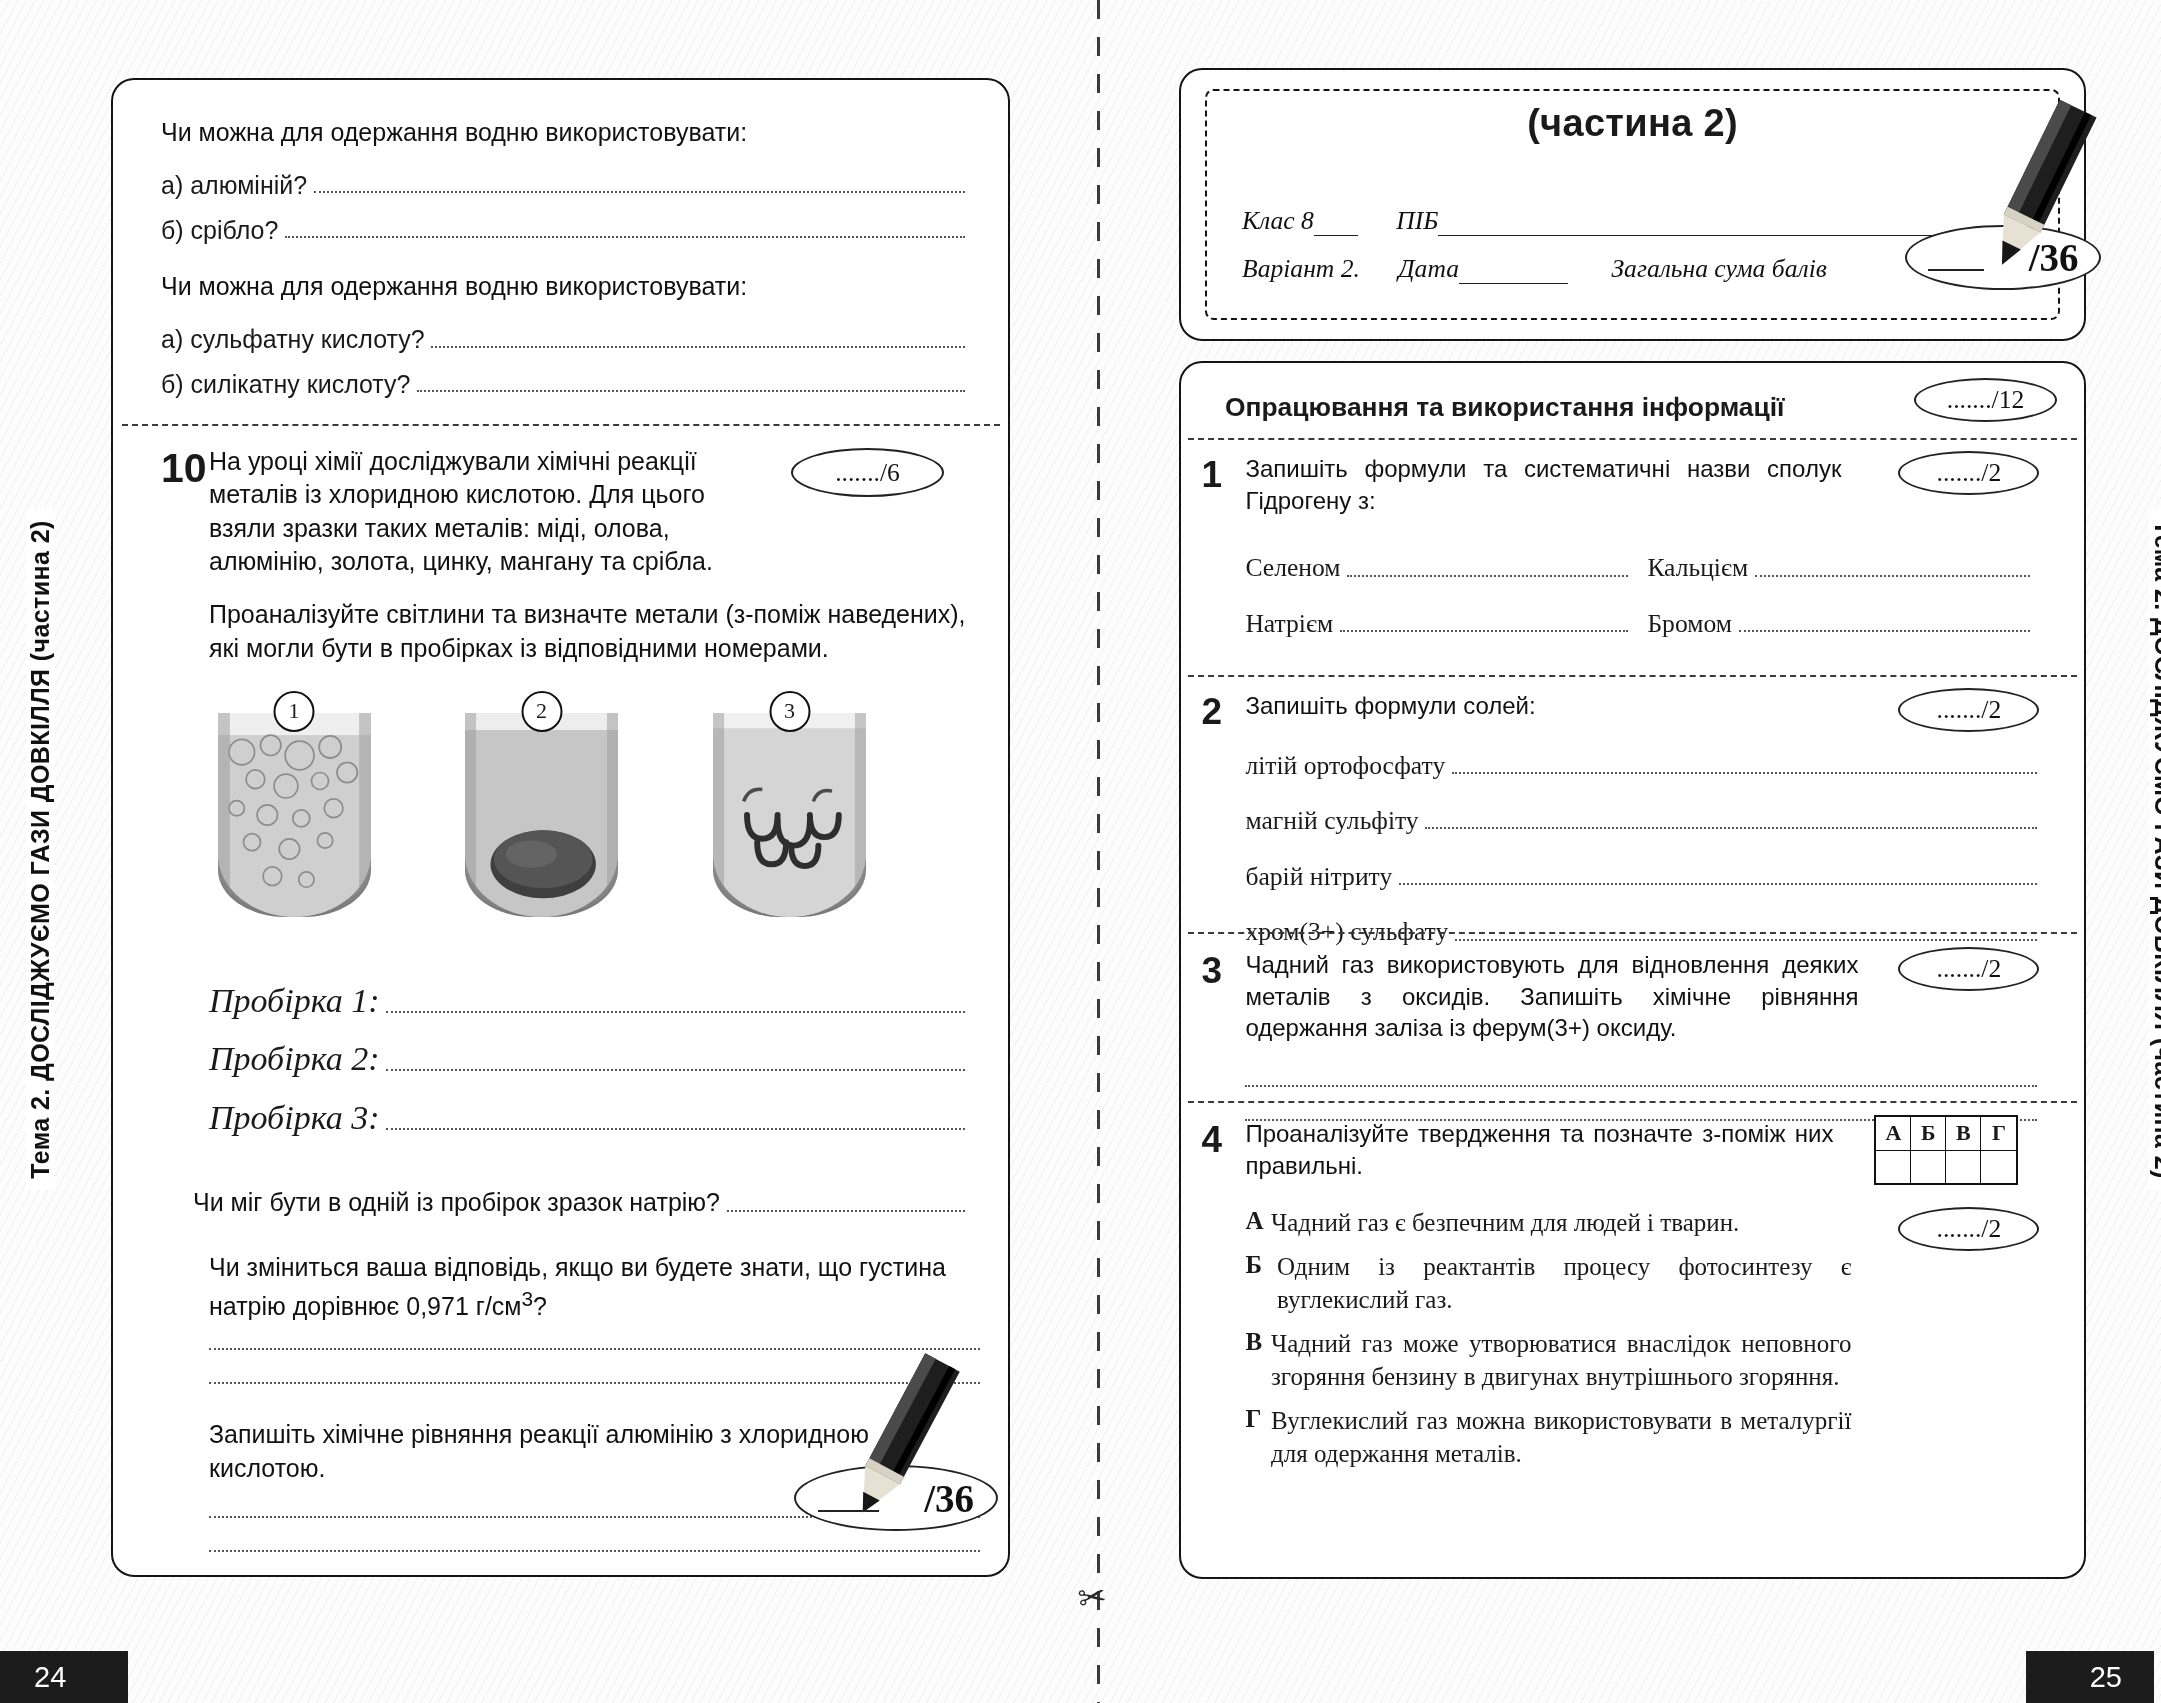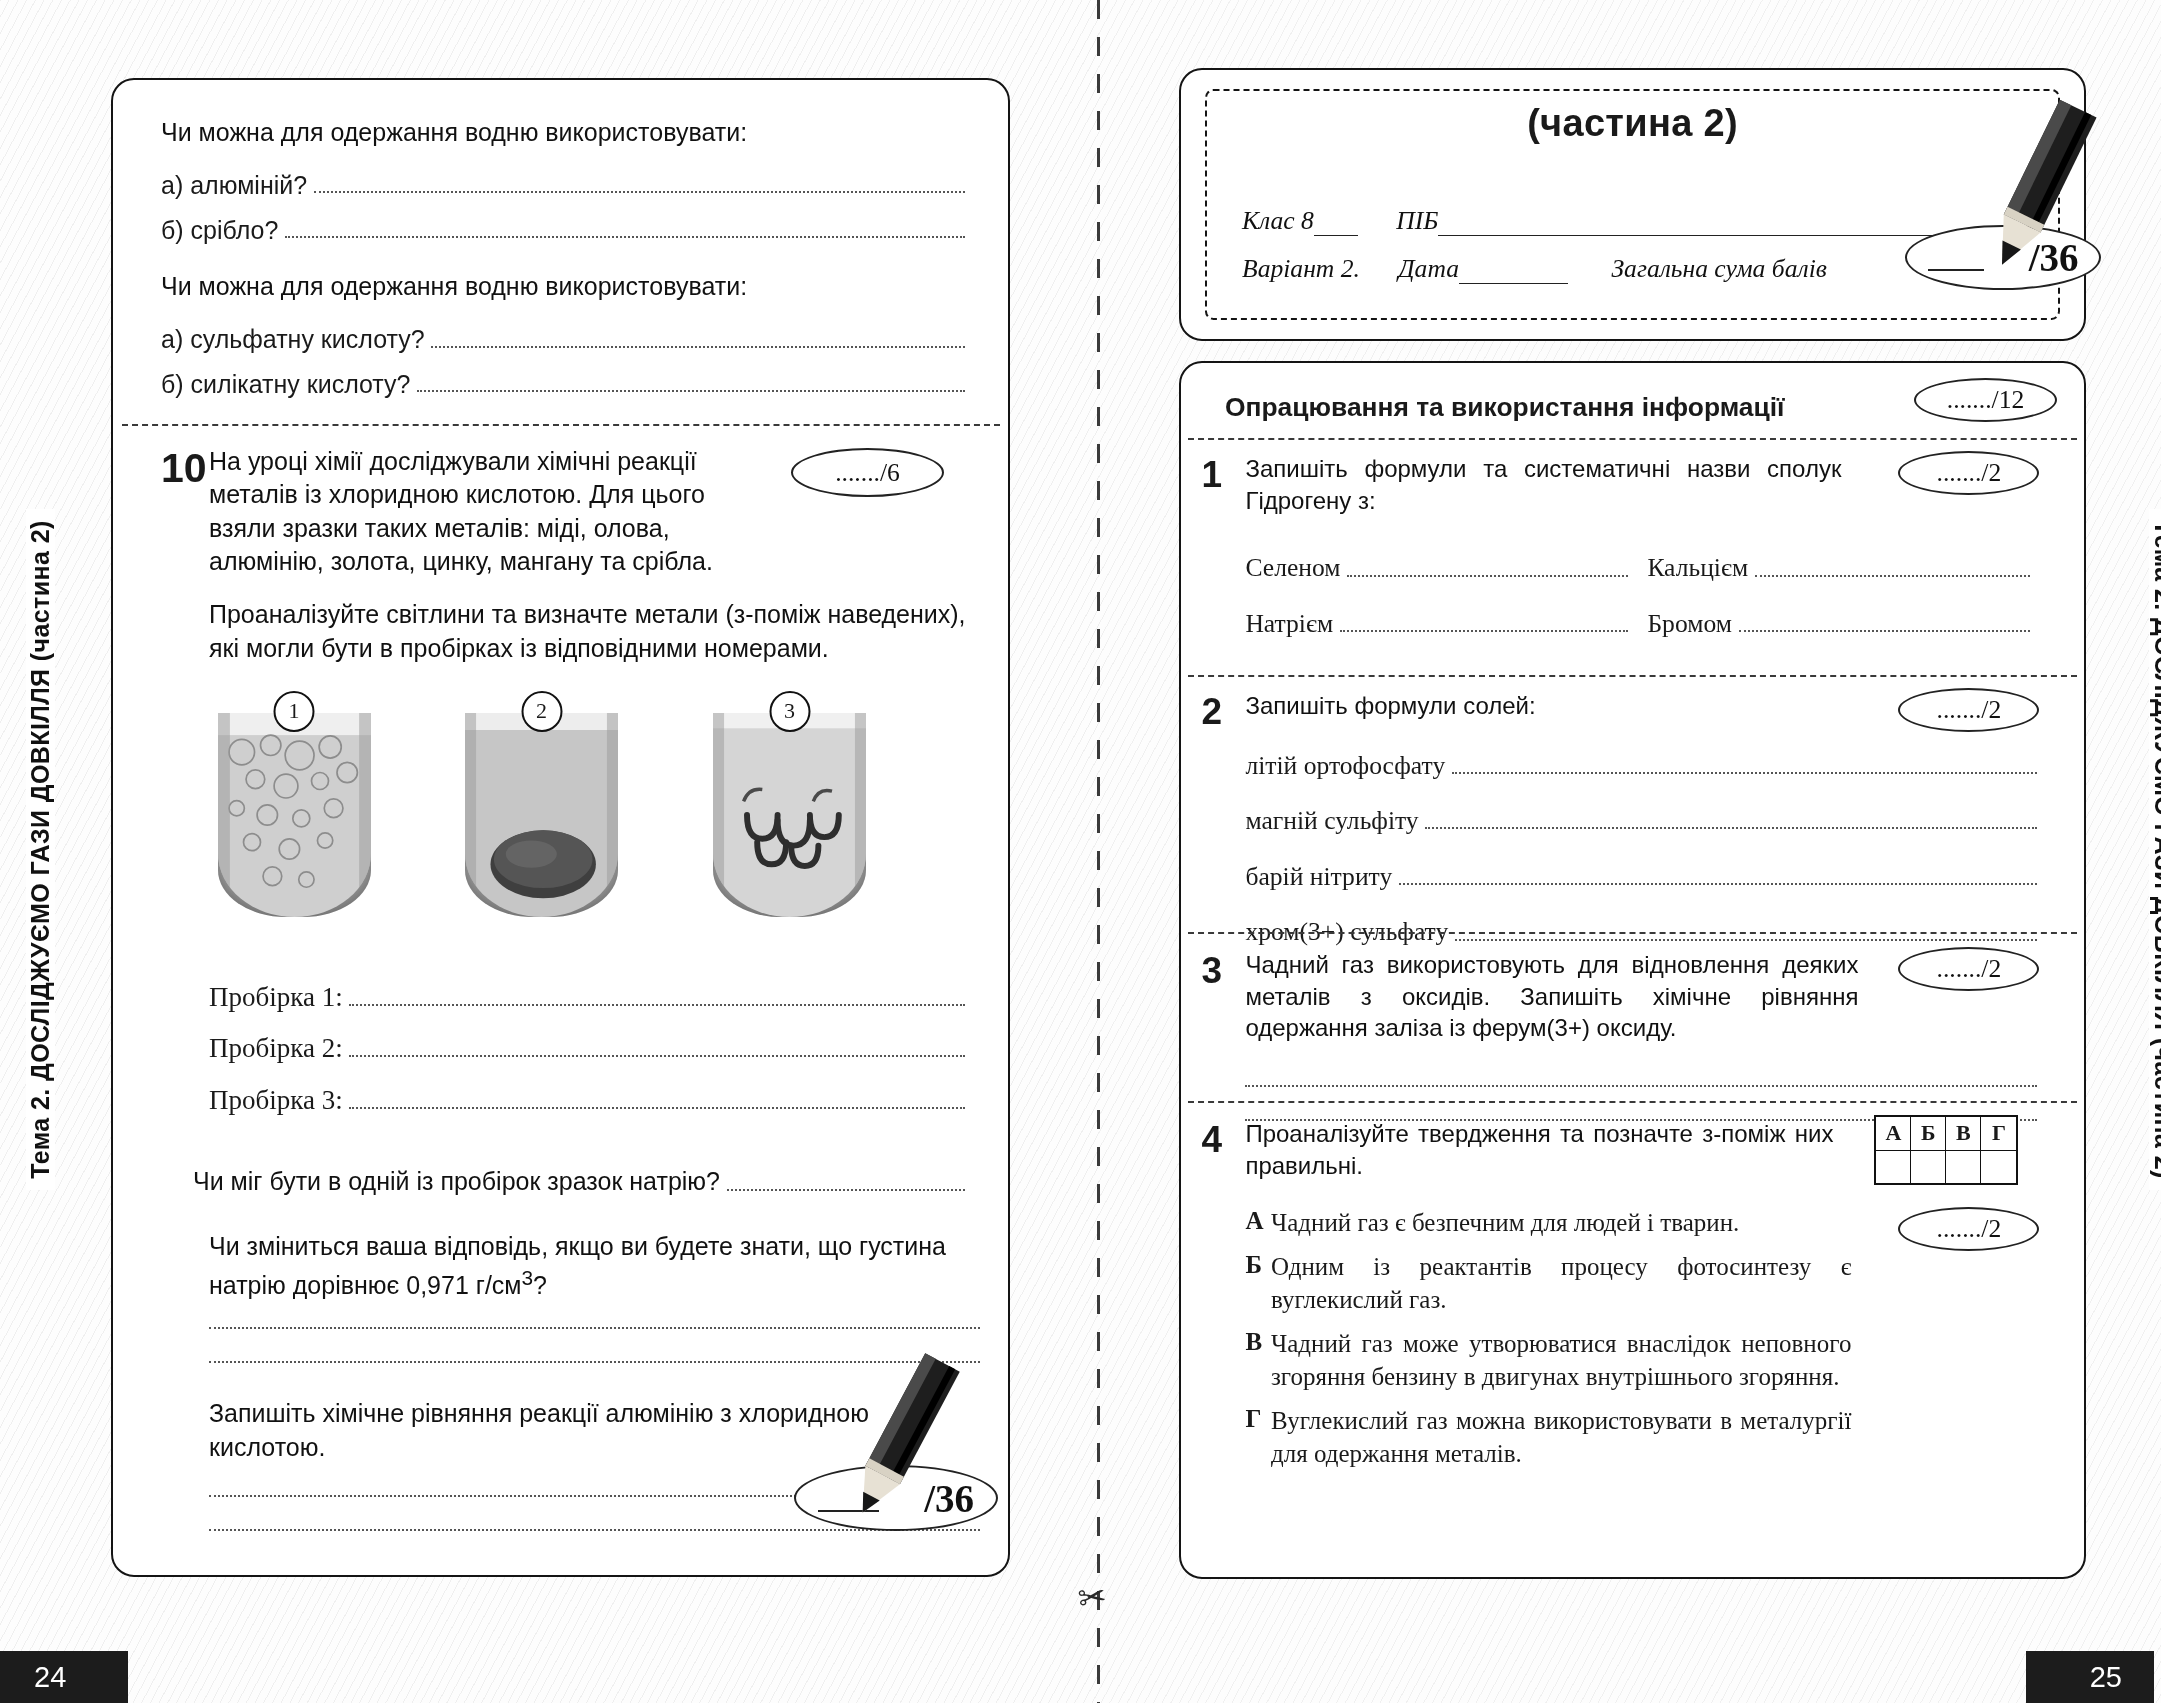--- a/index.html
+++ b/index.html
@@ -233,21 +233,22 @@
     border-radius: 50%;
     background: #fff;
     display: flex; align-items: center; justify-content: center;
     font-size: 22px;
     font-family: "Liberation Serif", serif;
     z-index: 4;
   }
 
   .serif-label {
     font-family: "Liberation Serif", serif;
-    font-size: 27px;
+    font-size: 34px;
+    font-style: italic;
   }
 
   .rb-head {
     font-size: 26.4px;
     font-weight: bold;
     font-family: "Liberation Sans", sans-serif;
   }
 
   .rnum {
     font-size: 37px;
@@ -627,21 +628,21 @@
 
       <div class="score" style="left:697px; top:89px; width:141px; height:44px;">......./2</div>
 
       <div style="margin-left:44px; margin-top:25.6px; width:606px;">
         <div style="display:flex; margin-bottom:12px;">
           <div class="opt-letter" style="width:25.6px; flex:none;">А</div>
           <div class="serif" style="font-size:25px; line-height:1.3; text-align:justify;">Чадний газ є безпечним для людей і тварин.</div>
         </div>
         <div style="display:flex; margin-bottom:12px;">
           <div class="opt-letter" style="width:25.6px; flex:none;">Б</div>
-          <div class="serif" style="font-size:25px; line-height:1.3; text-align:justify;">Одним із реактантів процесу фотосинтезу є вуглекислий газ.</div>
+          <div class="serif" style="font-size:25px; line-height:1.3; text-align:justify;margin-left:6px;">Одним із реактантів процесу фотосинтезу є вуглекислий газ.</div>
         </div>
         <div style="display:flex; margin-bottom:12px;">
           <div class="opt-letter" style="width:25.6px; flex:none;">В</div>
           <div class="serif" style="font-size:25px; line-height:1.3; text-align:justify;">Чадний газ може утворюватися внаслідок неповного згоряння бензину в двигунах внутрішнього згоряння.</div>
         </div>
         <div style="display:flex;">
           <div class="opt-letter" style="width:25.6px; flex:none;">Г</div>
           <div class="serif" style="font-size:25px; line-height:1.3; text-align:justify;">Вуглекислий газ можна використовувати в металургії для одержання металів.</div>
         </div>
       </div>

